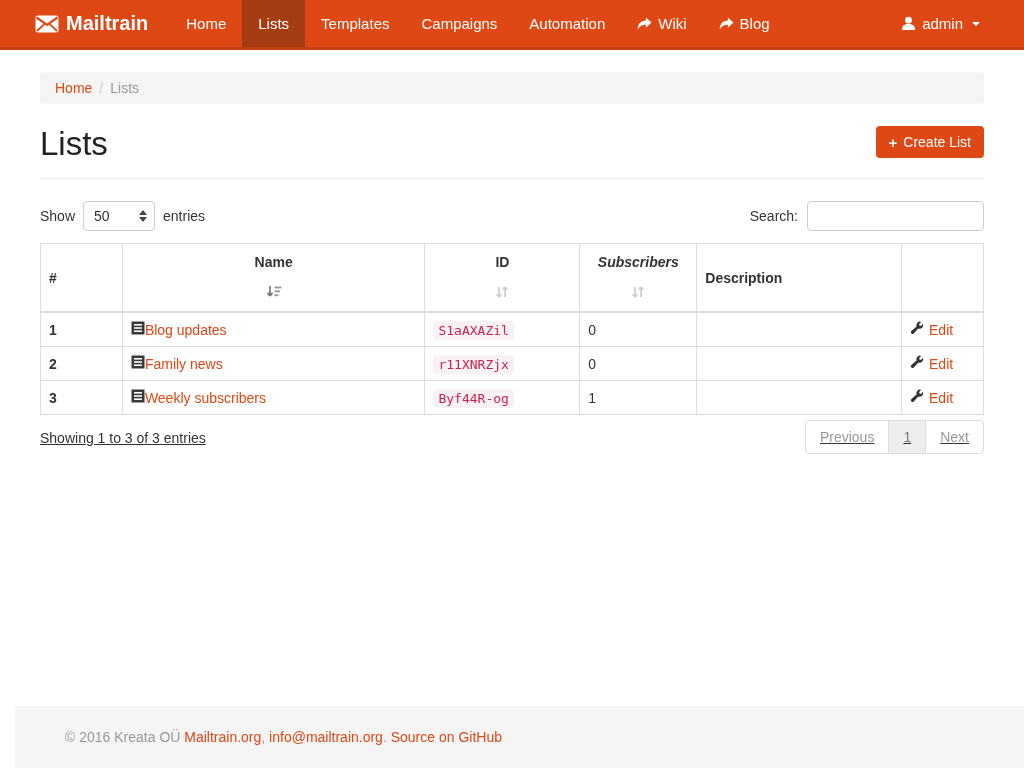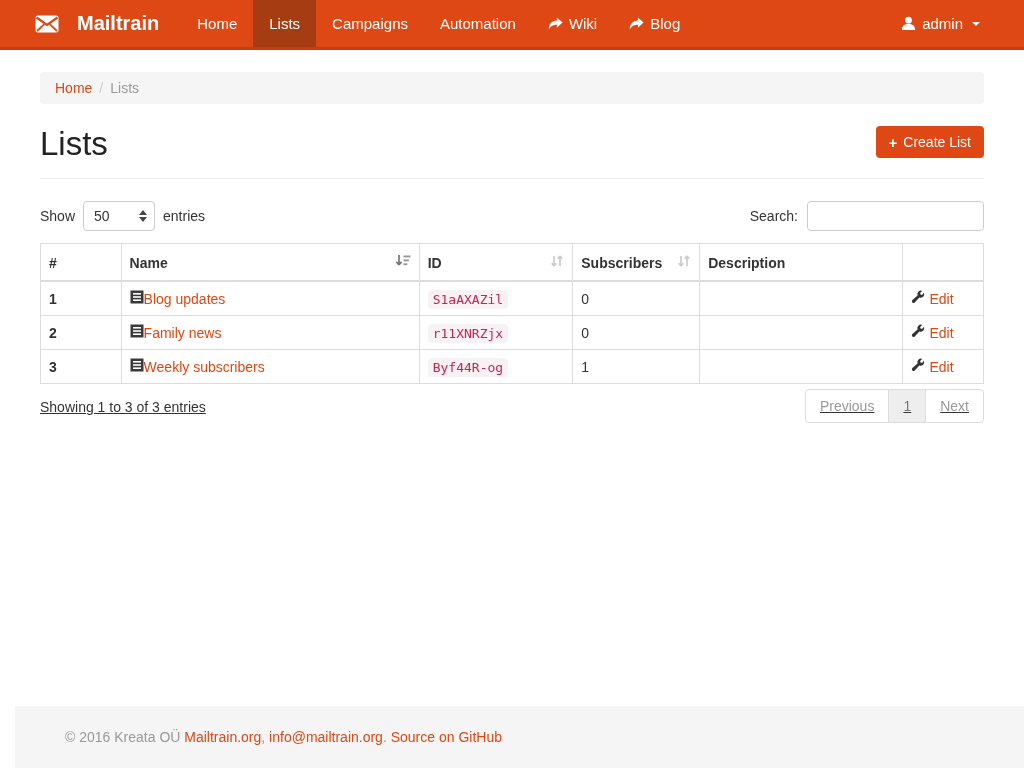--- a/index.html
+++ b/index.html
@@ -17,21 +17,21 @@
   
   .navbar {
     height: 50px;
     background: #DD4814;
     border-bottom: 3px solid #c23f11;
     display: flex;
     align-items: stretch;
     padding: 0 28px 0 35px;
   }
   .brand {
-    display: flex; align-items: center; gap: 18px;
+    display: flex; align-items: center; gap: 7px;
     color: #fff; font-size: 20px; font-weight: bold;
     padding-right: 22px; cursor: pointer;
   }
   .nav-items { display: flex; align-items: stretch; list-style: none; }
   .nav-item {
     display: flex; align-items: center; gap: 6px;
     padding: 0 16px;
     color: #fff; font-size: 15px;
     cursor: pointer;
   }
@@ -107,25 +107,25 @@
   table.lists {
     margin-top: 12px;
     width: 944px;
     border-collapse: collapse;
     border: 1px solid #ddd;
     font-size: 14px;
   }
   table.lists th, table.lists td { border: 1px solid #ddd; padding: 8px; text-align: left; }
   table.lists thead th { border-bottom: 2px solid #ddd; padding: 10px 8px 9px; font-weight: bold; color: #333; }
   th.sortable { cursor: pointer; }
-  .th-flex { display: flex; align-items: center; justify-content: space-between; gap: 15px; }
+  .th-flex { display: flex; align-items: center; justify-content: space-between; gap: 15px; flex-direction: column; }
   .col-num   { width: 82px; }
   .col-name  { width: 303px; }
   .col-id    { width: 155px; }
-  .col-subs  { width: 117px; }
+  .col-subs  { width: 117px; font-style: italic; }
   .col-desc  { width: 205px; margin-left: 33px; }
   .col-edit  { width: 82px; }
   td.num { font-weight: bold; }
   td.subs { text-align: center; }
   td a, .edit-link { color: #DD4814; }
   .name-cell { display: inline-flex; align-items: center; gap: 0; }
   .code {
     font-family: "DejaVu Sans Mono", monospace;
     font-size: 13px;
     color: #C7254E;
@@ -180,20 +180,23 @@
         </svg>
     </span>
     <span>Mailtrain</span>
   </div>
   <ul class="nav-items">
     <li class="nav-item">
         <span>Home</span>
       </li>
     <li class="nav-item active">
         <span>Lists</span>
+      </li>
+    <li class="nav-item">
+        <span>Templates</span>
       </li>
     <li class="nav-item">
         <span>Campaigns</span>
       </li>
     <li class="nav-item">
         <span>Automation</span>
       </li>
     <li class="nav-item">
       <span class="navicon">
         <svg width="15" height="14" viewBox="0 0 16 15">

